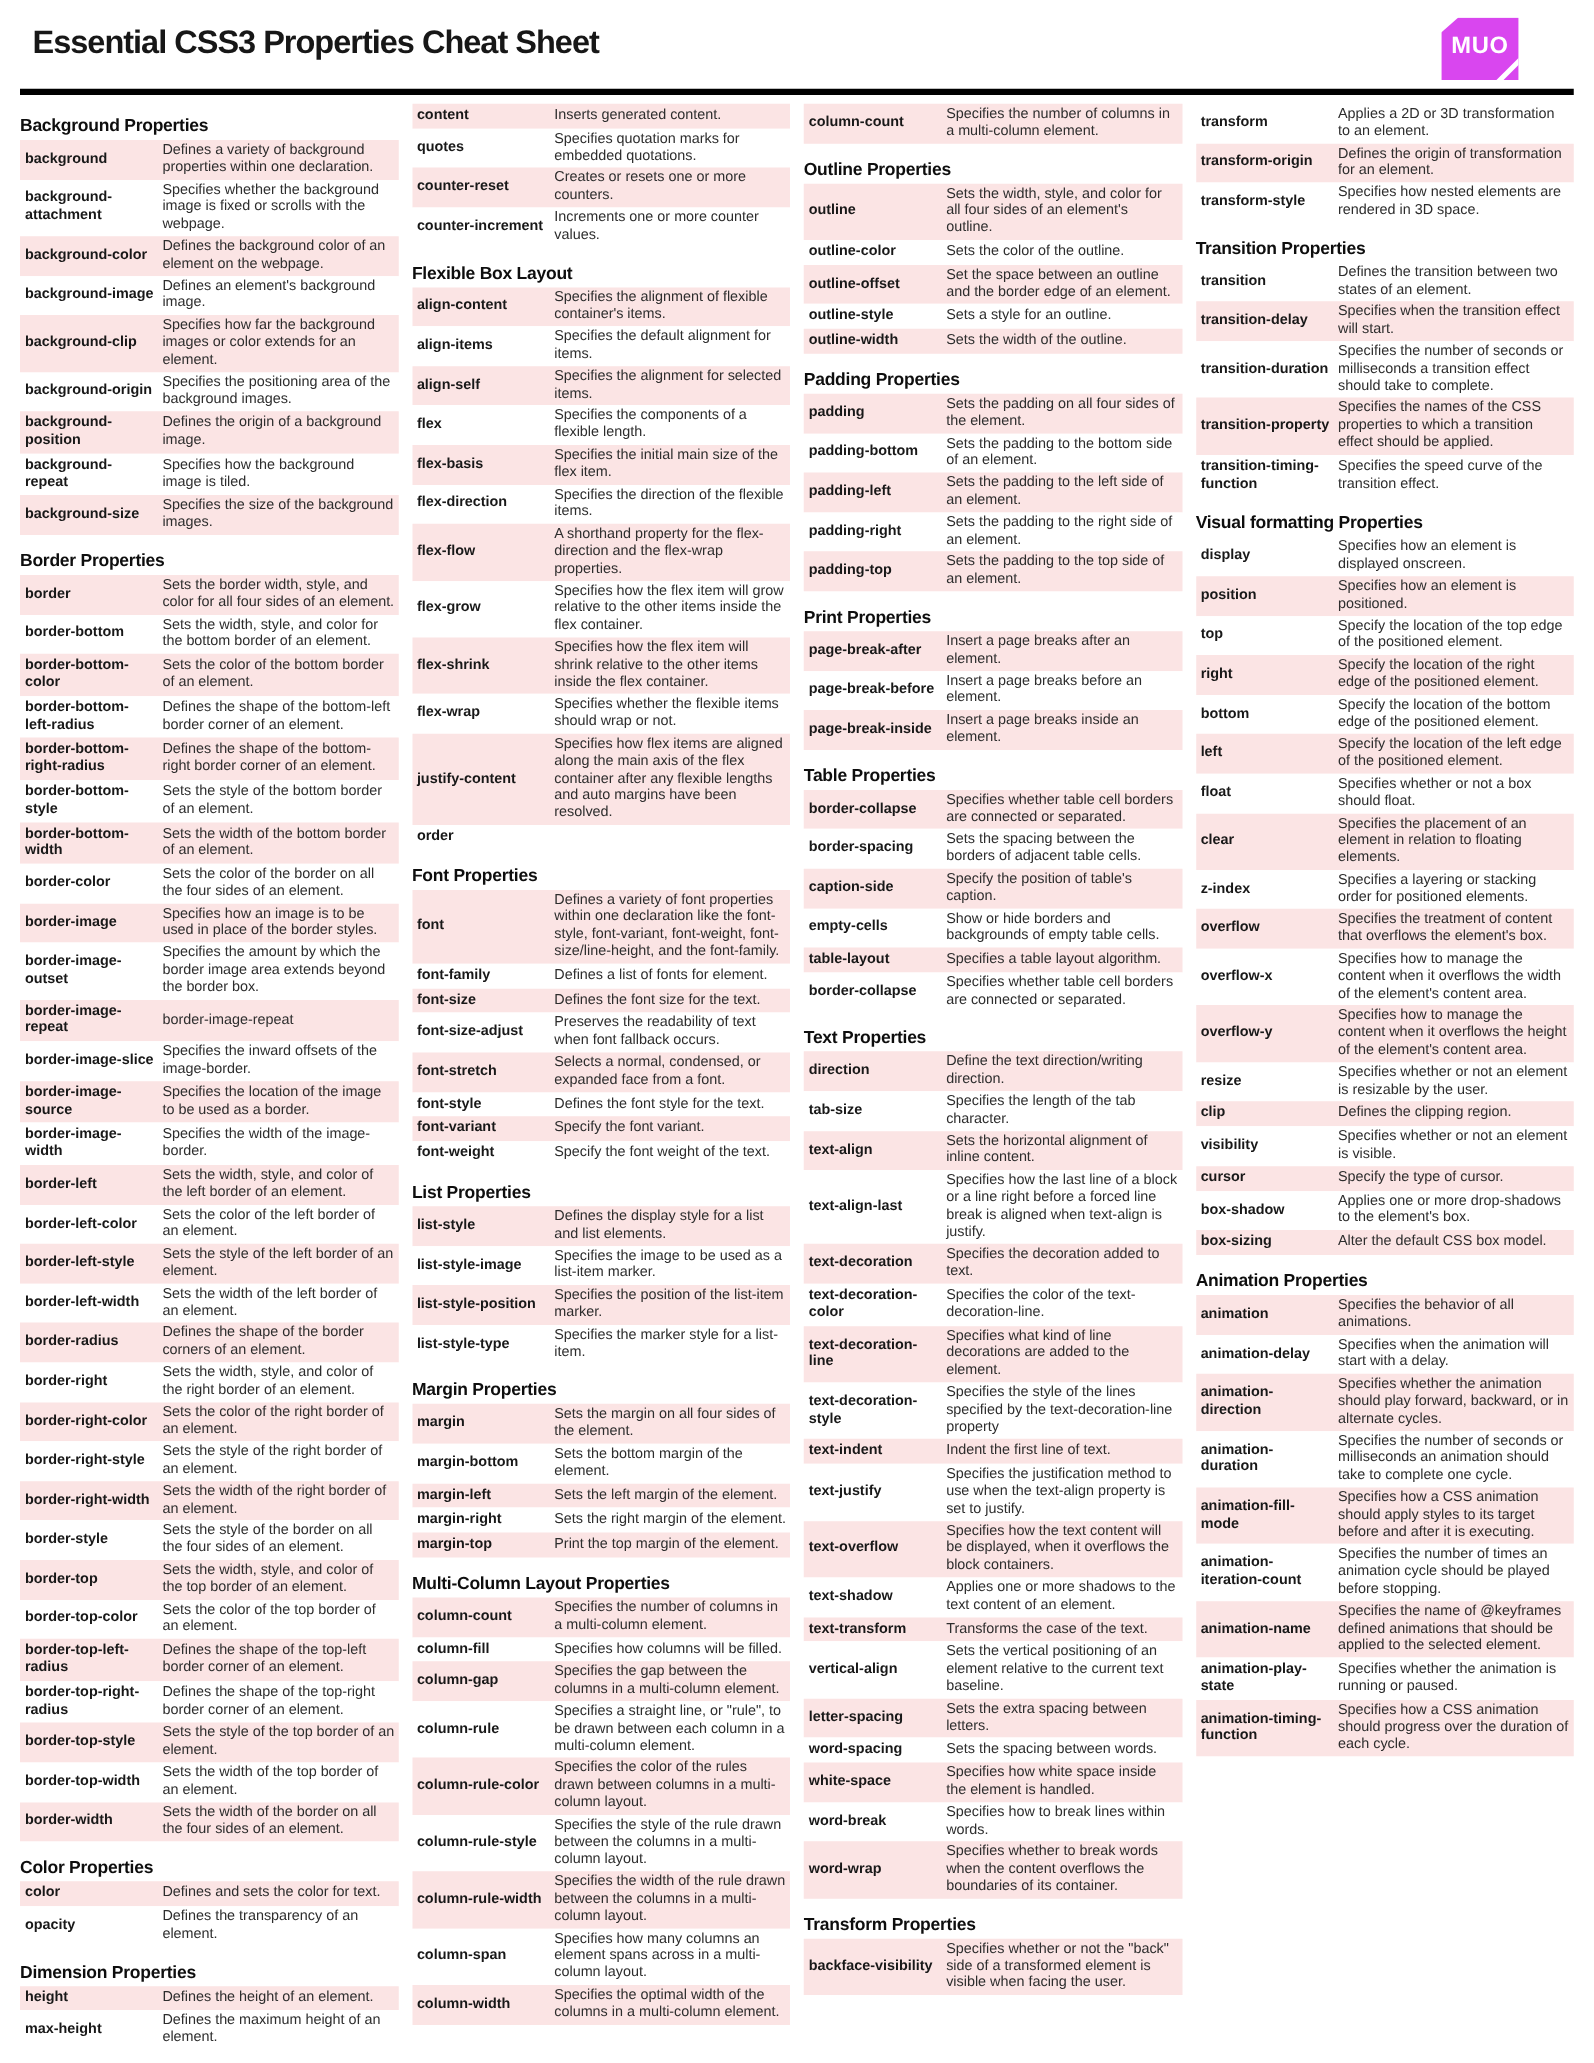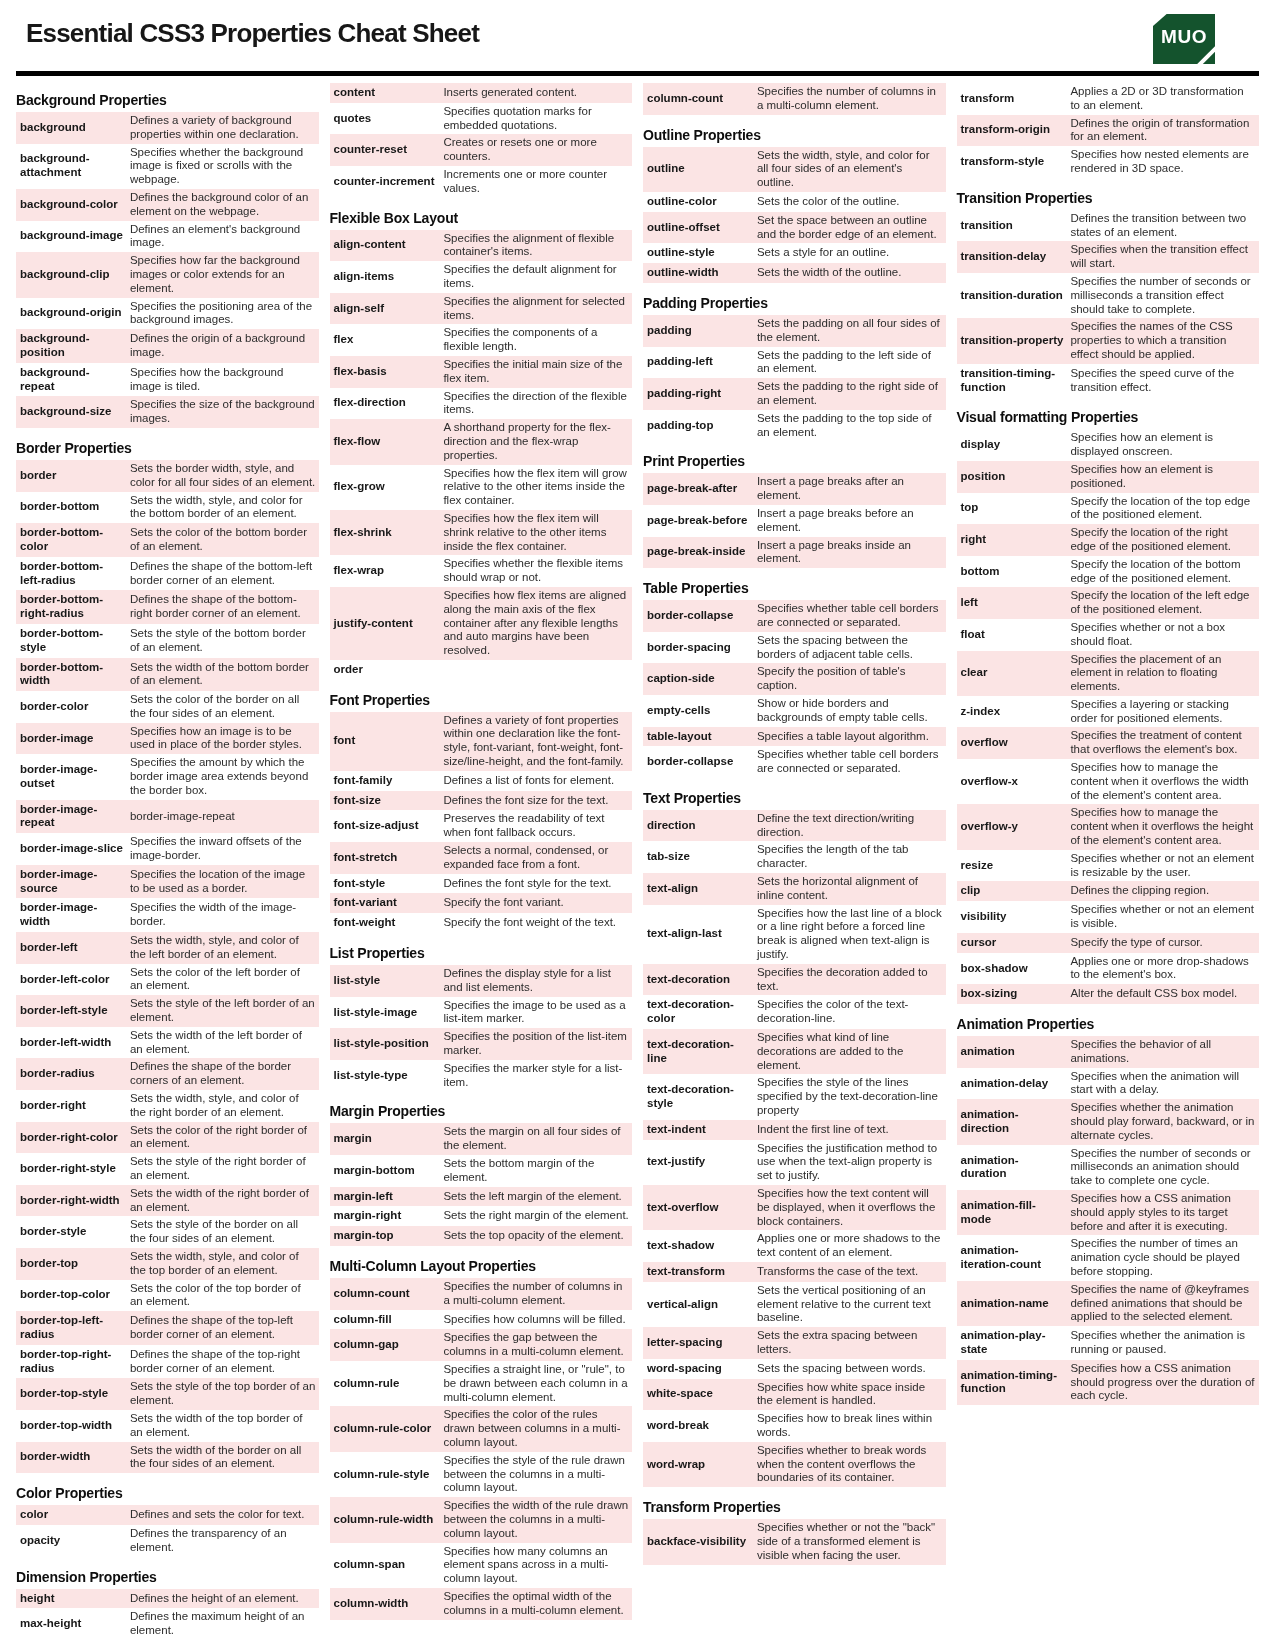--- a/index.html
+++ b/index.html
@@ -15,21 +15,21 @@
   .masthead { display: flex; justify-content: space-between; align-items: flex-start; padding-top: 4px; }
   .page-title {
     font-size: 26px;
     font-weight: bold;
     letter-spacing: -0.8px;
     color: #171717;
     margin: 8px 0 0 10px;
   }
   .logo {
     width: 62px; height: 50px;
-    background: #14532d;
+    background: #d946ef;
     position: relative;
     margin: 4px 44px 0 0;
     clip-path: polygon(22% 0, 100% 0, 100% 100%, 0 100%, 0 24%);
     overflow: hidden;
     display: flex; align-items: center; justify-content: center;
   }
   .logo-text {
     color: #ffffff; font-weight: bold; font-size: 19px; letter-spacing: 0.5px;
     margin-top: -4px;
   }
@@ -408,21 +408,21 @@
           <div class="prow">
             <div class="pname">margin-left</div>
             <div class="pdesc">Sets the left margin of the element.</div>
           </div>
           <div class="prow">
             <div class="pname">margin-right</div>
             <div class="pdesc">Sets the right margin of the element.</div>
           </div>
           <div class="prow">
             <div class="pname">margin-top</div>
-            <div class="pdesc">Sets the top opacity of the element.</div>
+            <div class="pdesc">Print the top margin of the element.</div>
           </div>
         </div>
         <div class="section-heading">Multi-Column Layout Properties</div>
         <div class="proptable">
           <div class="prow">
             <div class="pname">column-count</div>
             <div class="pdesc">Specifies the number of columns in a multi-column element.</div>
           </div>
           <div class="prow">
             <div class="pname">column-fill</div>
@@ -486,20 +486,24 @@
           <div class="prow">
             <div class="pname">outline-width</div>
             <div class="pdesc">Sets the width of the outline.</div>
           </div>
         </div>
         <div class="section-heading">Padding Properties</div>
         <div class="proptable">
           <div class="prow">
             <div class="pname">padding</div>
             <div class="pdesc">Sets the padding on all four sides of the element.</div>
+          </div>
+          <div class="prow">
+            <div class="pname">padding-bottom</div>
+            <div class="pdesc">Sets the padding to the bottom side of an element.</div>
           </div>
           <div class="prow">
             <div class="pname">padding-left</div>
             <div class="pdesc">Sets the padding to the left side of an element.</div>
           </div>
           <div class="prow">
             <div class="pname">padding-right</div>
             <div class="pdesc">Sets the padding to the right side of an element.</div>
           </div>
           <div class="prow">

